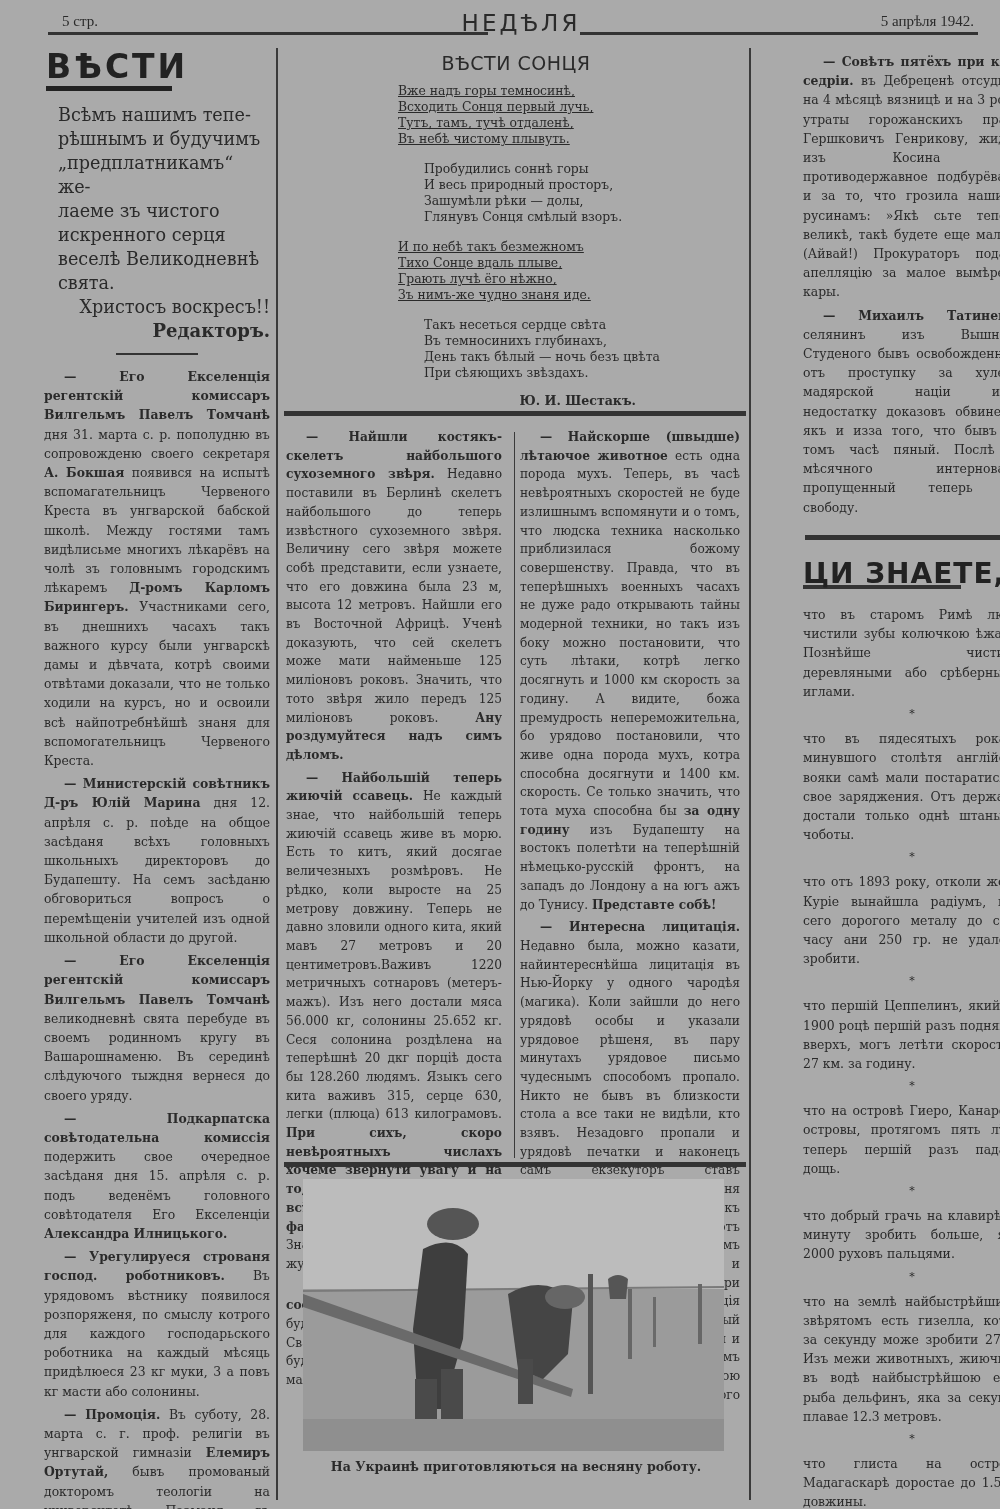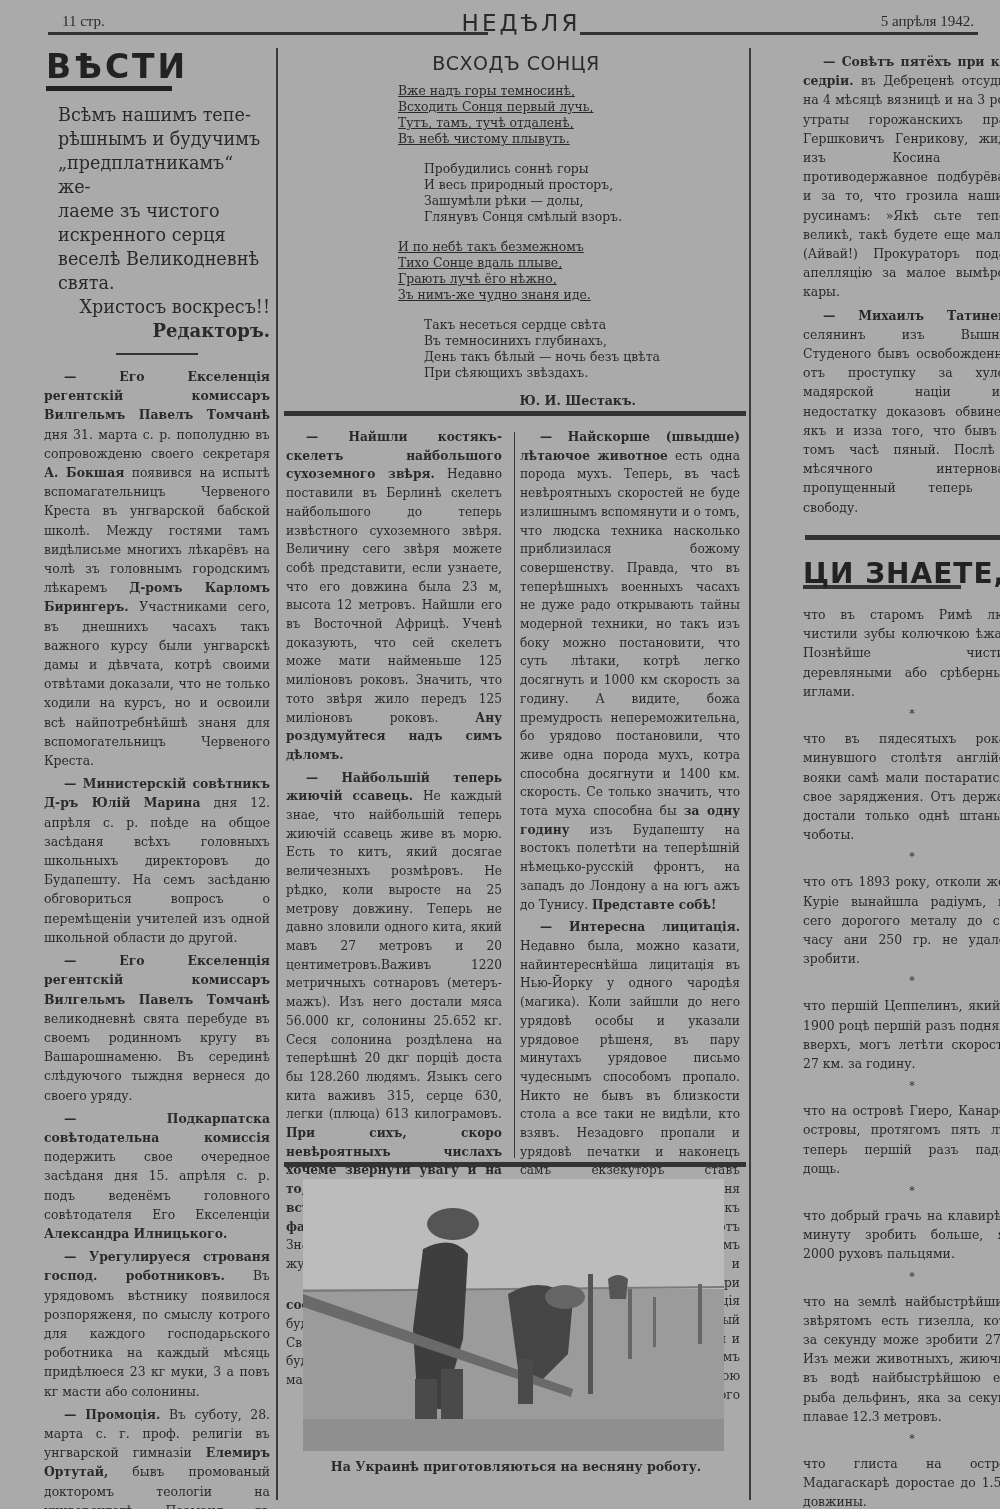--- a/index.html
+++ b/index.html
@@ -55,21 +55,21 @@
   .fact { margin:0; }
 </style>
 </head>
 <body>
 
 <div class="page">
 
   <div class="header">
     <div class="rule"></div>
     <div class="rule-gap"></div>
-    <span class="pn">11 стр.</span>
+    <span class="pn">5 стр.</span>
     <span class="mast">НЕДѢЛЯ</span>
     <span class="date">5 апрѣля 1942.</span>
   </div>
 
   <div class="vline" style="left:276px; top:48px; height:1452px;"></div>
   <div class="vline" style="left:749px; top:48px; height:1452px;"></div>
   <div class="vline" style="left:514px; top:432px; height:726px; width:1px;"></div>
   <div class="hrule-thick" style="left:284px; width:462px; top:411px;"></div>
   <div class="hrule-thick" style="left:284px; width:462px; top:1162px;"></div>
 
@@ -92,21 +92,21 @@
     <p class="item"><b>— Его Екселенція регентскій комиссаръ Вилгельмъ Павелъ Томчанѣ</b><span> дня 31. марта с. р. пополудню въ сопровожденю своего секретаря </span><b>А. Бокшая</b><span> появився на испытѣ вспомагательницъ Червеного Креста въ унгварской бабской школѣ. Между гостями тамъ видѣлисьме многихъ лѣкарёвъ на чолѣ зъ головнымъ городскимъ лѣкаремъ </span><b>Д-ромъ Карломъ Бирингеръ.</b><span> Участниками сего, въ днешнихъ часахъ такъ важного курсу были унгварскѣ дамы и дѣвчата, котрѣ своими отвѣтами доказали, что не только ходили на курсъ, но и освоили всѣ найпотребнѣйшѣ знаня для вспомогательницъ Червеного Креста.</span></p>
     <p class="item"><b>— Министерскій совѣтникъ Д-ръ Юлій Марина</b><span> дня 12. апрѣля с. р. поѣде на общое засѣданя всѣхъ головныхъ школьныхъ директоровъ до Будапешту. На семъ засѣданю обговориться вопросъ о перемѣщенiи учителей изъ одной школьной области до другой.</span></p>
     <p class="item"><b>— Его Екселенція регентскій комиссаръ Вилгельмъ Павелъ Томчанѣ</b><span> великодневнѣ свята перебуде въ своемъ родинномъ кругу въ Вашарошнаменю. Въ серединѣ слѣдуючого тыждня вернеся до своего уряду.</span></p>
     <p class="item"><b>— Подкарпатска совѣтодательна комиссія</b><span> подержить свое очередное засѣданя дня 15. апрѣля с. р. подъ веденёмъ головного совѣтодателя Его Екселенціи </span><b>Александра Илницького.</b></p>
     <p class="item"><b>— Урегулируеся строваня господ. роботниковъ.</b><span> Въ урядовомъ вѣстнику появилося розпоряженя, по смыслу котрого для каждого господарьского роботника на каждый мѣсяць придѣлюеся 23 кг муки, 3 а повъ кг масти або солонины.</span></p>
     <p class="item"><b>— Промоція.</b><span> Въ суботу, 28. марта с. г. проф. религіи въ унгварской гимназіи </span><b>Елемиръ Ортутай,</b><span> бывъ промованый докторомъ теологіи на университетѣ Пазманя въ Будапештѣ. Молодому доктору желаеме много дальнѣйшихъ успѣховъ.</span></p>
 
   </div>
 
   <div class="col col-mid" style="top:48px;">
-    <div class="poem-title">ВСХОДЪ СОНЦЯ</div>
+    <div class="poem-title">ВѢСТИ СОНЦЯ</div>
     <div class="stanza a">
       <div>Вже надъ горы темносинѣ,</div>
       <div>Всходить Сонця первый лучь,</div>
       <div>Тутъ, тамъ, тучѣ отдаленѣ,</div>
       <div>Въ небѣ чистому плывуть.</div>
     </div>
     <div class="stanza b">
       <div>Пробудились соннѣ горы</div>
       <div>И весь природный просторъ,</div>
       <div>Зашумѣли рѣки — долы,</div>

